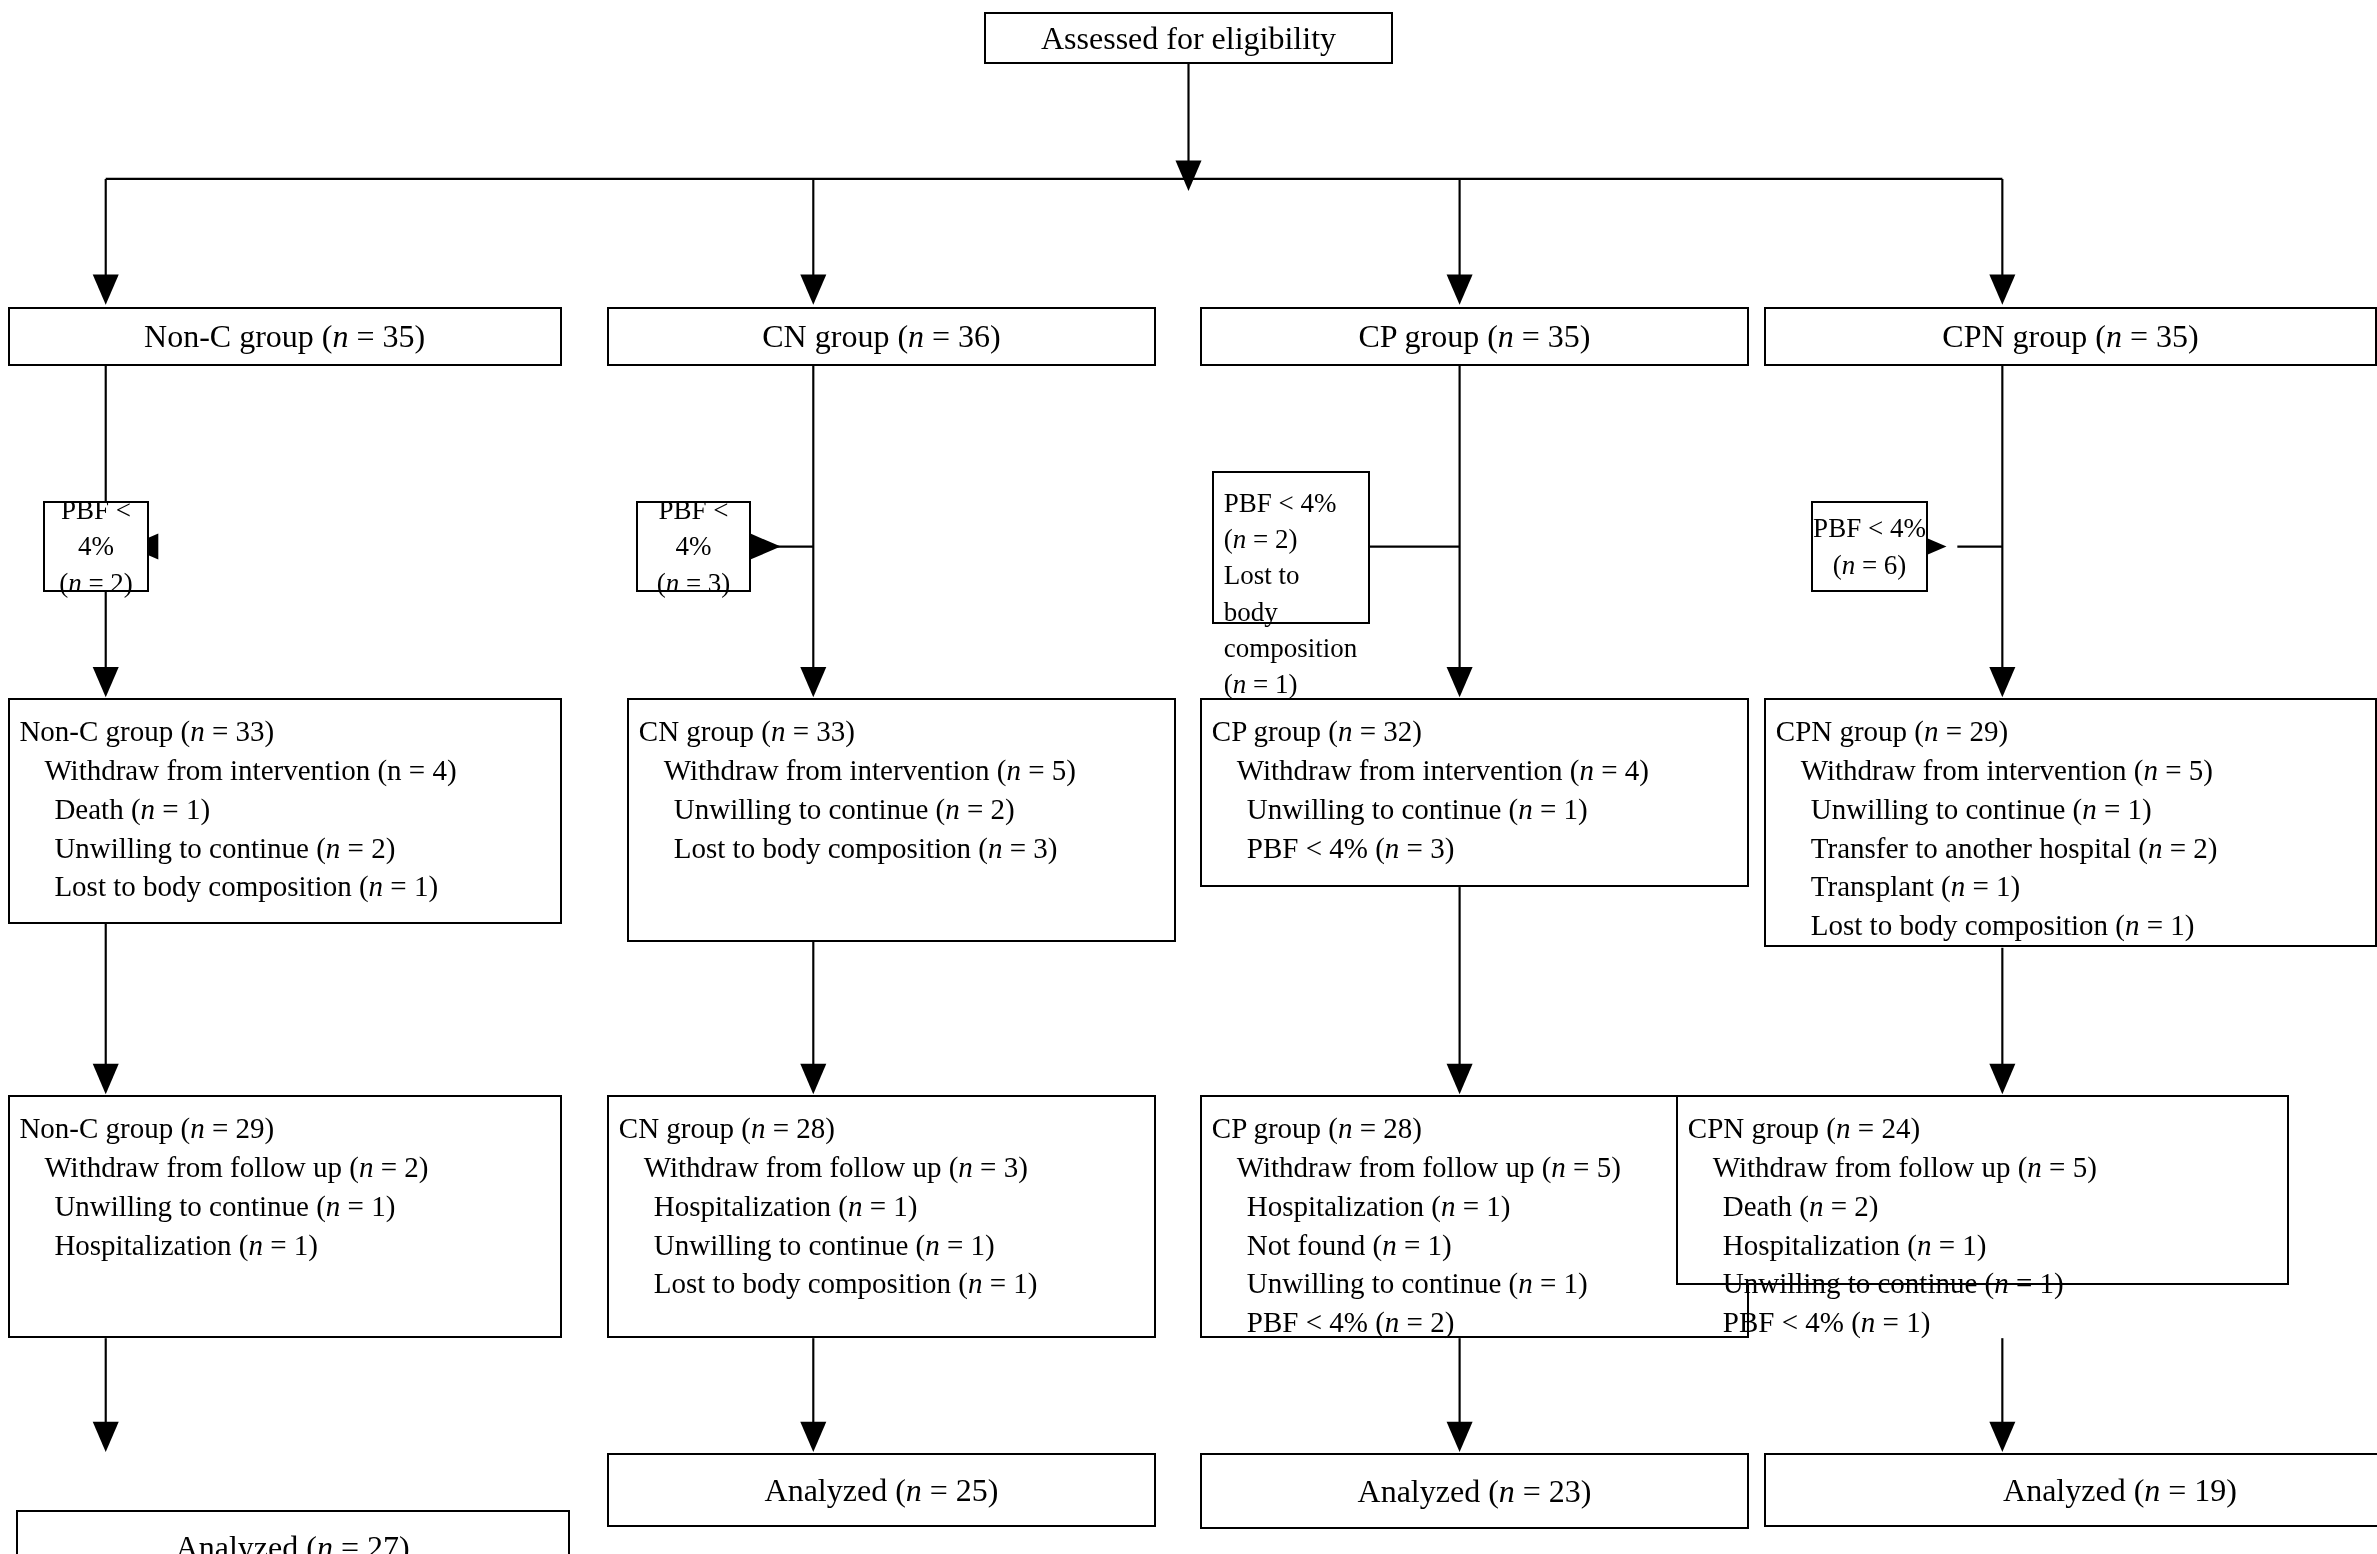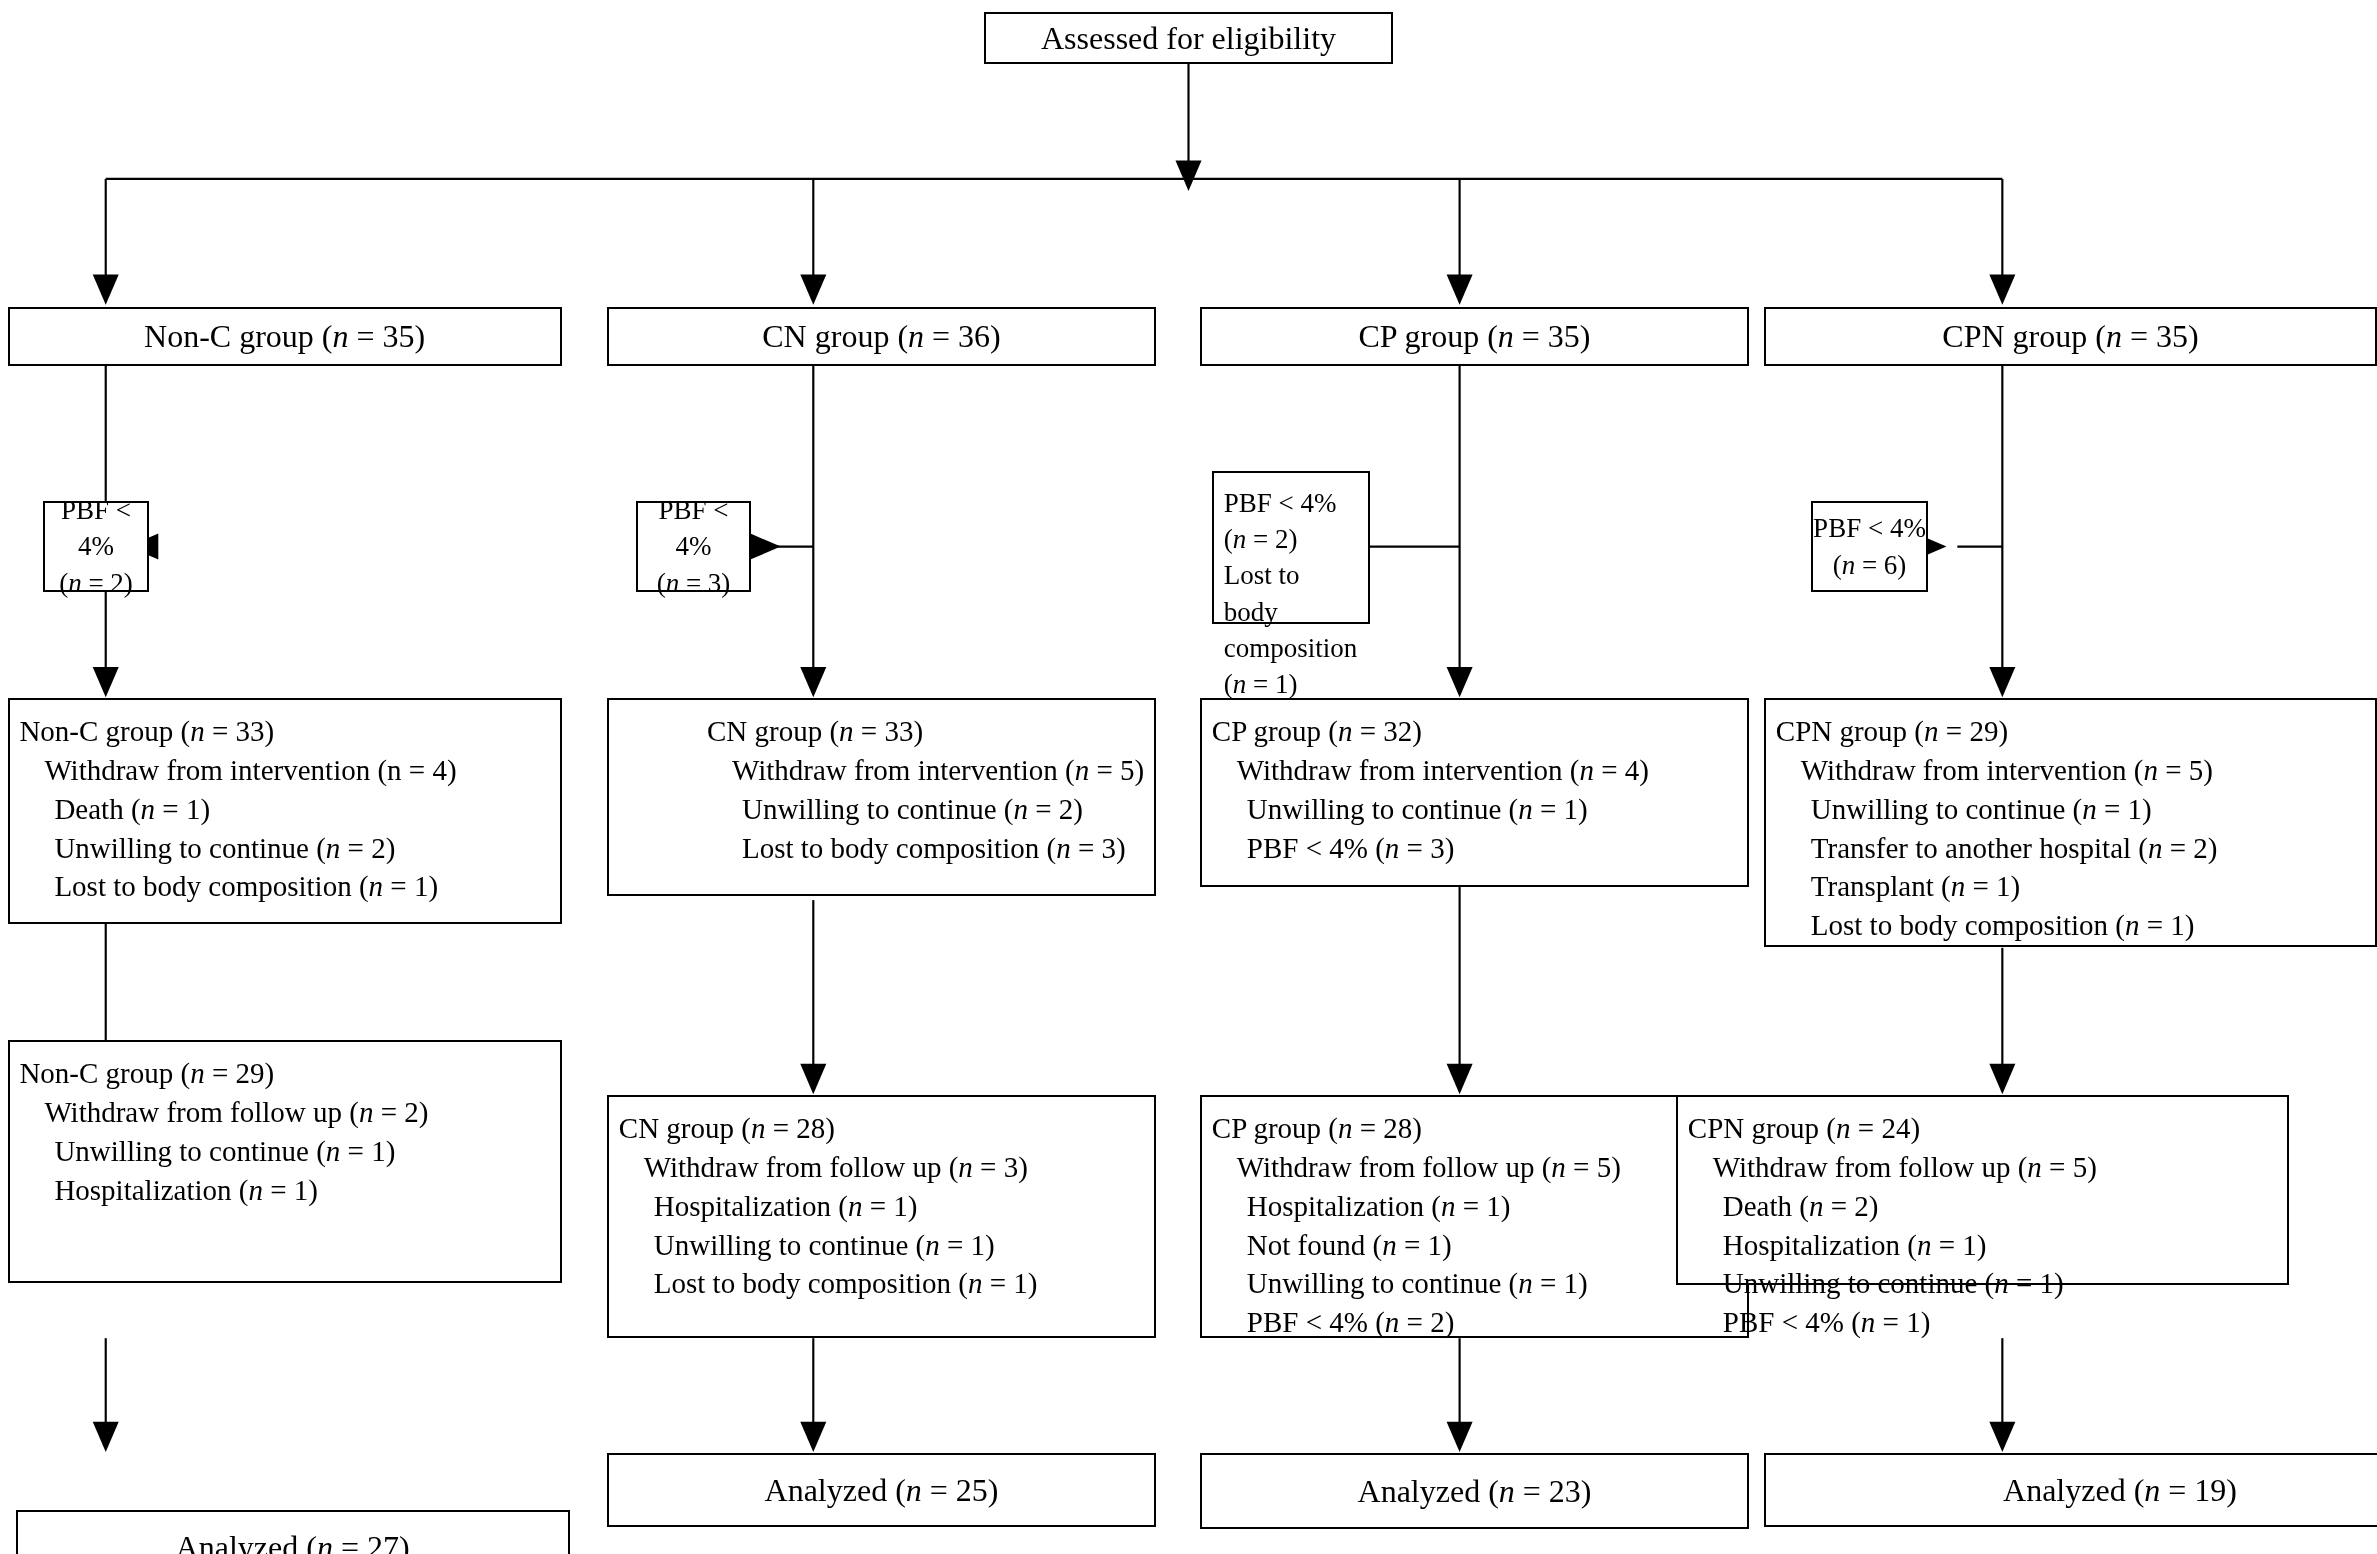--- a/index.html
+++ b/index.html
@@ -132,21 +132,21 @@
 
   <div class="box left" style="left:7.6px;top:698px;width:554px;height:226px;">
     <div class="fs-med lines">
         <div class="lv0">Non-C group (<em>n</em> = 33)</div>
         <div class="lv1">Withdraw from intervention (<span class="up">n</span> = 4)</div>
         <div class="lv2">Death (<em>n</em> = 1)</div>
         <div class="lv2">Unwilling to continue (<em>n</em> = 2)</div>
         <div class="lv2">Lost to body composition (<em>n</em> = 1)</div>
       </div>
   </div>
-  <div class="box left" style="left:607px;top:698px;width:549px;height:198px;justify-content:flex-end;">
+  <div class="box left" style="left:627px;top:698px;width:549px;height:244px;">
     <div class="fs-med lines">
         <div class="lv0">CN group (<em>n</em> = 33)</div>
         <div class="lv1">Withdraw from intervention (<em>n</em> = 5)</div>
         <div class="lv2">Unwilling to continue (<em>n</em> = 2)</div>
         <div class="lv2">Lost to body composition (<em>n</em> = 3)</div>
       </div>
   </div>
   <div class="box left" style="left:1200px;top:698px;width:549px;height:189px;">
     <div class="fs-med lines">
         <div class="lv0">CP group (<em>n</em> = 32)</div>
@@ -159,21 +159,21 @@
     <div class="fs-med lines">
         <div class="lv0">CPN group (<em>n</em> = 29)</div>
         <div class="lv1">Withdraw from intervention (<em>n</em> = 5)</div>
         <div class="lv2">Unwilling to continue (<em>n</em> = 1)</div>
         <div class="lv2">Transfer to another hospital (<em>n</em> = 2)</div>
         <div class="lv2">Transplant (<em>n</em> = 1)</div>
         <div class="lv2">Lost to body composition (<em>n</em> = 1)</div>
       </div>
   </div>
 
-  <div class="box left" style="left:7.6px;top:1040px;width:554px;height:243px;">
+  <div class="box left" style="left:7.6px;top:1095px;width:554px;height:243px;">
     <div class="fs-med lines">
         <div class="lv0">Non-C group (<em>n</em> = 29)</div>
         <div class="lv1">Withdraw from follow up (<em>n</em> = 2)</div>
         <div class="lv2">Unwilling to continue (<em>n</em> = 1)</div>
         <div class="lv2">Hospitalization (<em>n</em> = 1)</div>
       </div>
   </div>
   <div class="box left" style="left:607px;top:1095px;width:549px;height:243px;">
     <div class="fs-med lines">
         <div class="lv0">CN group (<em>n</em> = 28)</div>

